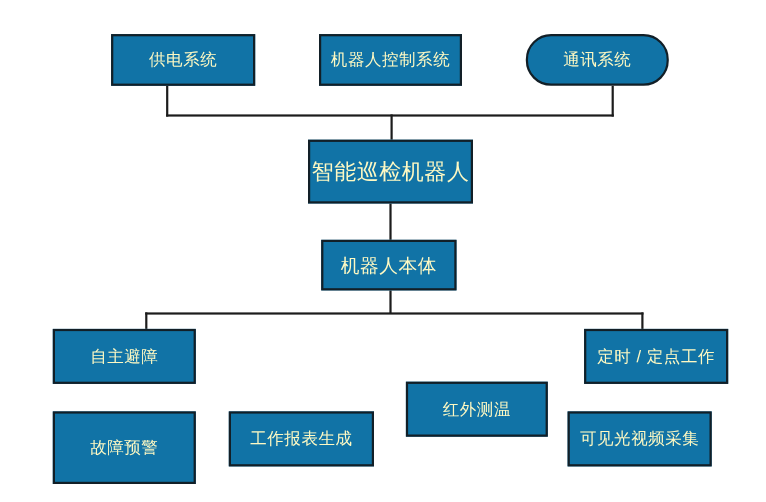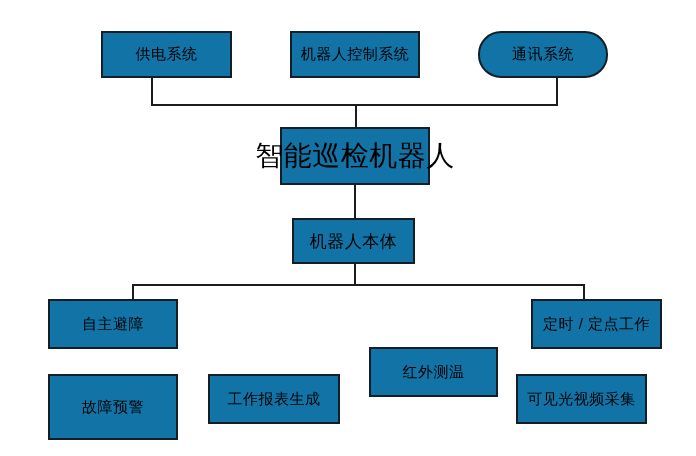--- a/index.html
+++ b/index.html
@@ -13,41 +13,41 @@
     width: 696px;
     height: 456px;
     background: #ffffff;
     overflow: hidden;
   }
   .node {
     position: absolute;
     box-sizing: border-box;
     background: #1173a6;
     border: 2px solid #121f27;
-    color: #000000;
+    color: #fef9c3;
     display: flex;
     align-items: center;
     justify-content: center;
     text-align: center;
     font-size: 15px;
     letter-spacing: 0.5px;
     white-space: nowrap;
   }
   .line {
     position: absolute;
     background: #1c1c1c;
   }
 
   
   .n-power   { left:101px; top:31px;  width:131px; height:47px; }
   .n-control { left:290px; top:31px;  width:130px; height:47px; }
   .n-comm    { left:478px; top:31px;  width:130px; height:47px;border-radius:23px; }
 
   
-  .n-robot   { left:280px; top:127px; width:150px; height:58px; font-size:28px; }
+  .n-robot   { left:280px; top:127px; width:150px; height:58px; font-size:20px; }
 
   
   .n-body    { left:292px; top:218px; width:123px; height:46px; font-size:17px; }
 
   
   .n-obstacle { left:48px;  top:299px; width:130px; height:50px; }
   .n-temp     { left:208px; top:299px; width:130px; height:50px; }
   .n-infrared { left:369px; top:299px; width:129px; height:50px;margin-top:48px; }
   .n-timed    { left:531px; top:299px; width:131px; height:50px; }
 

